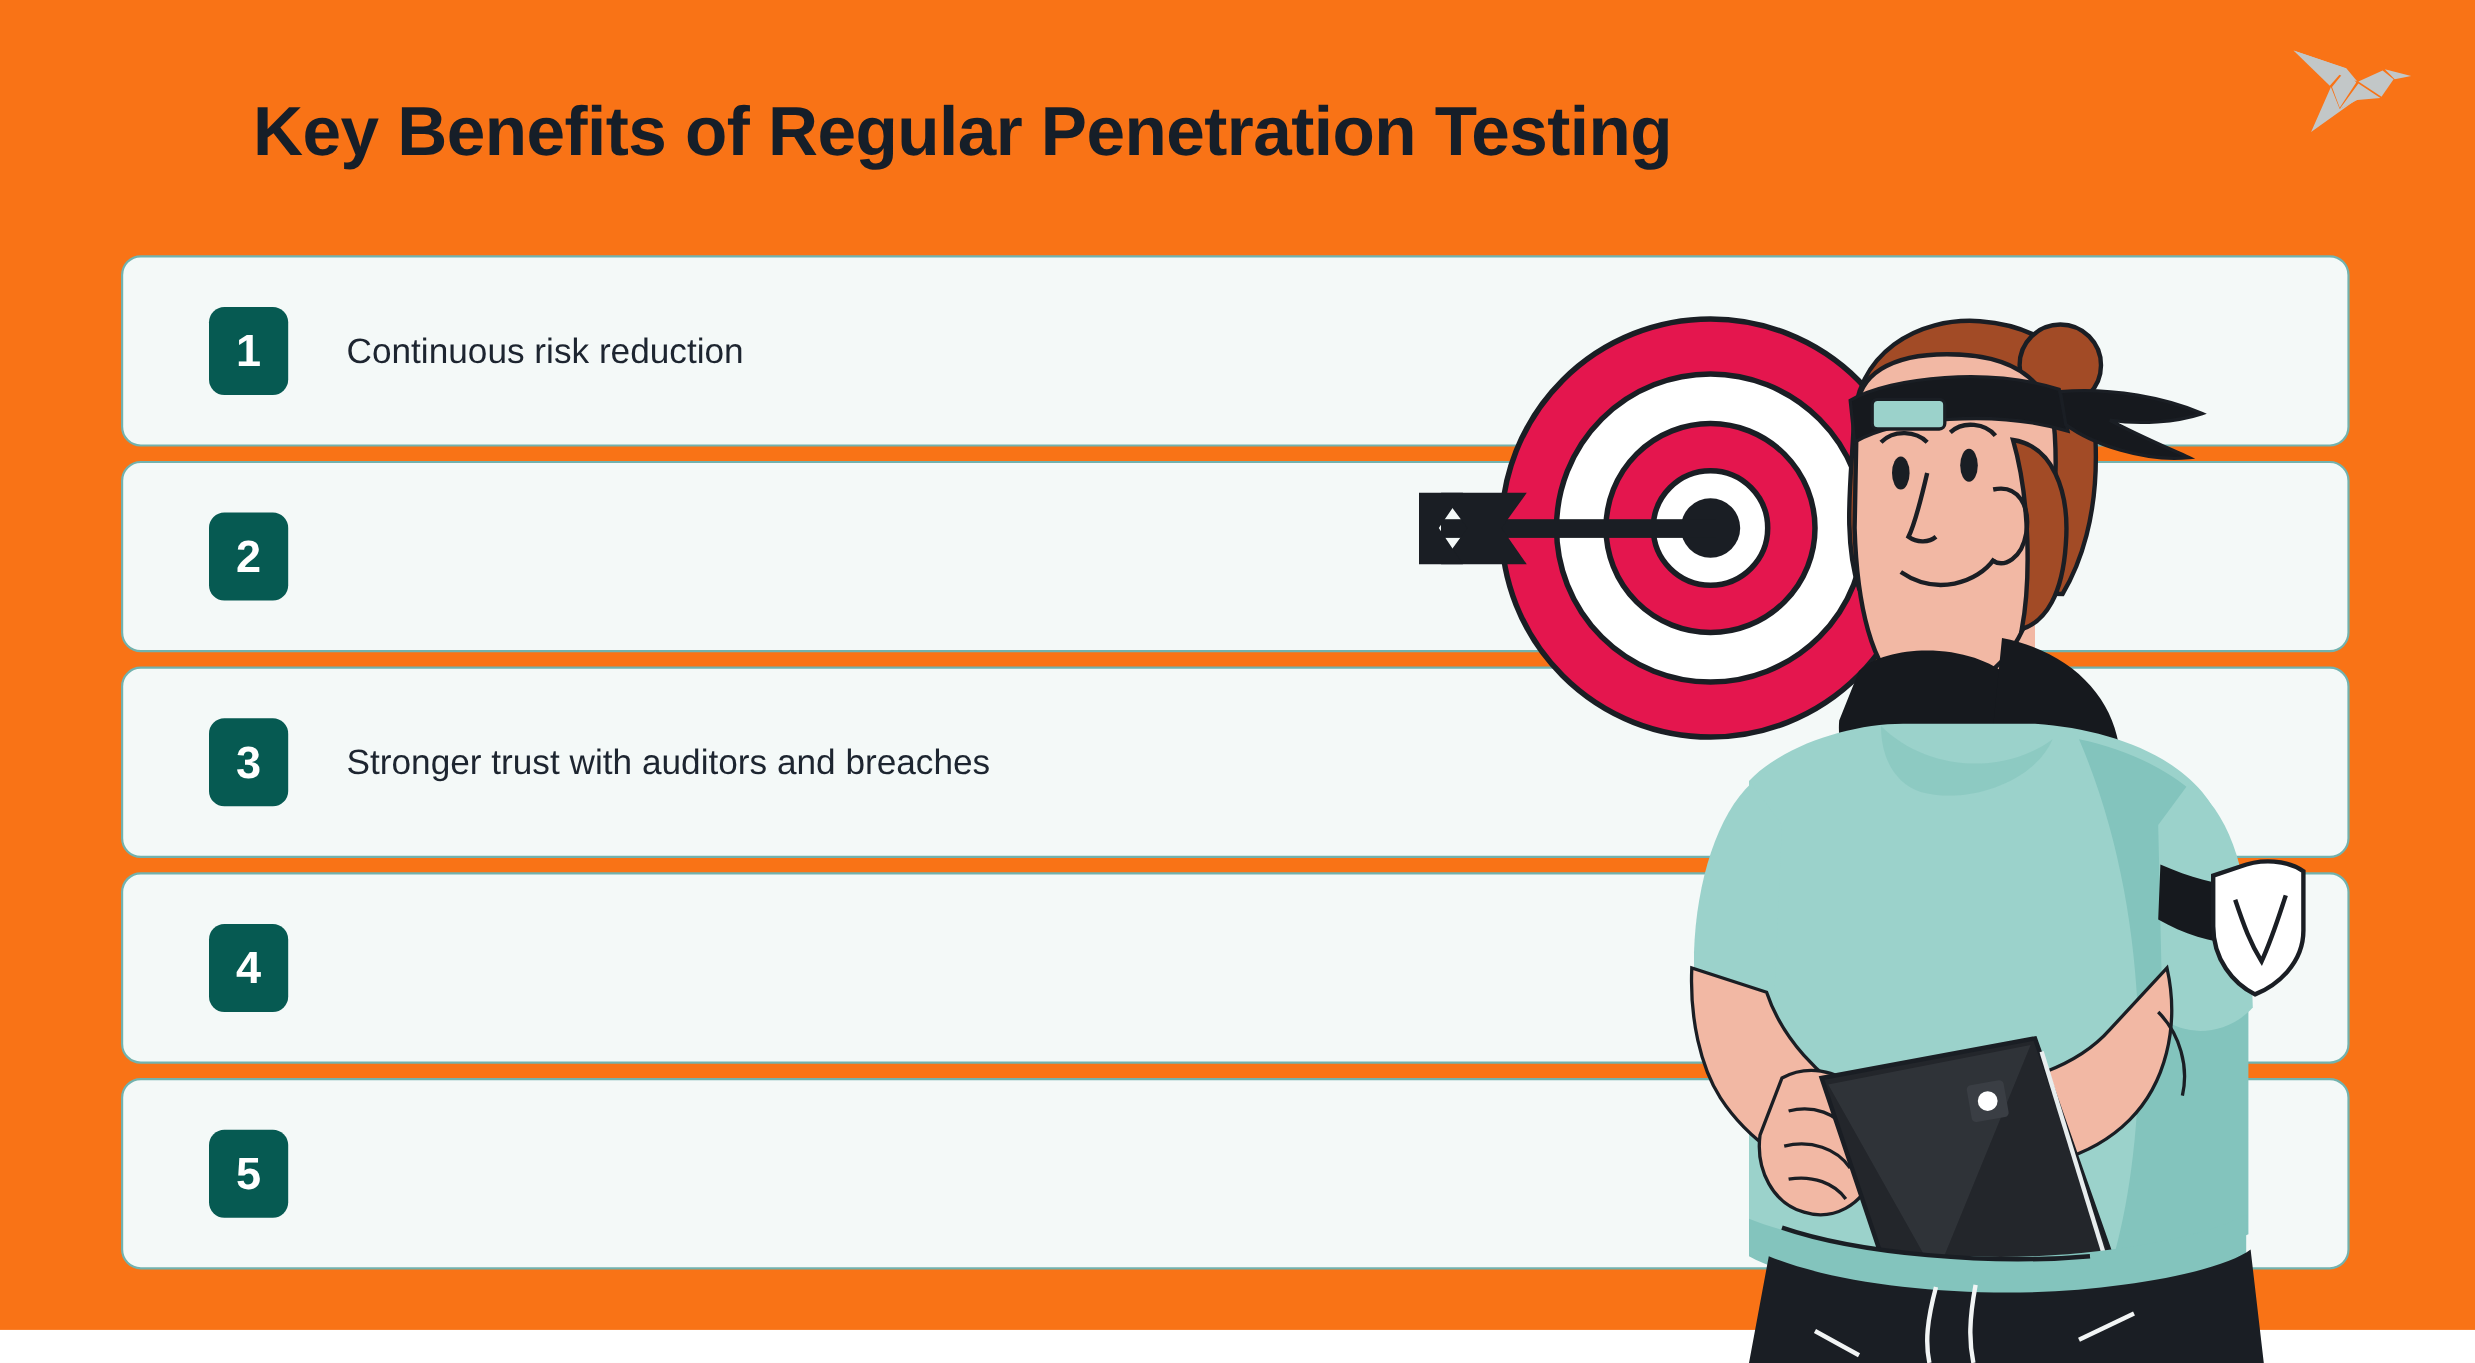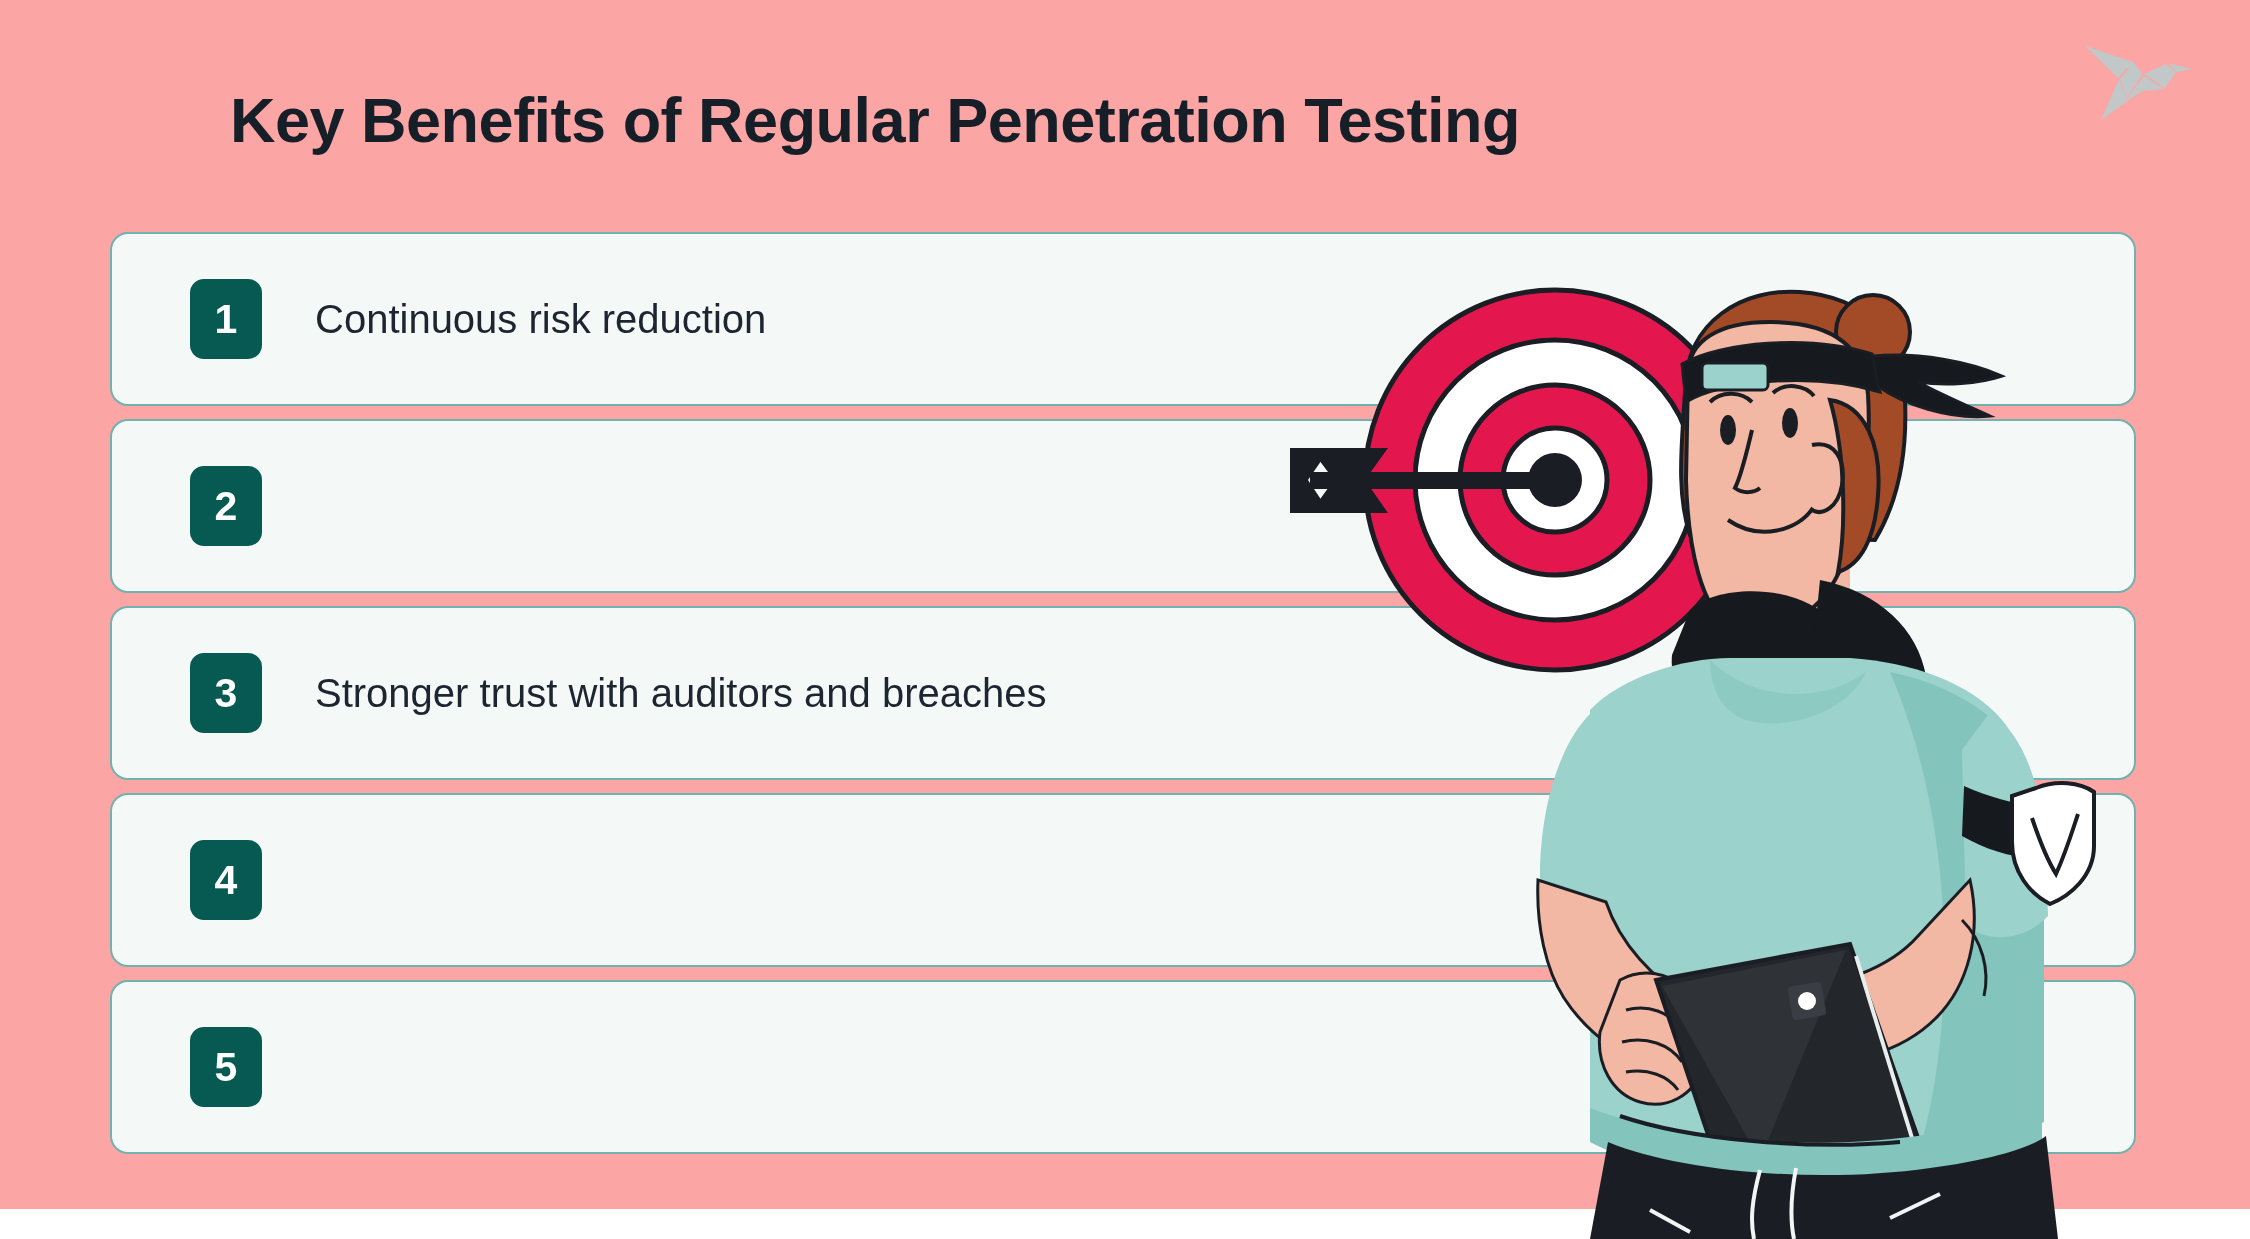--- a/index.html
+++ b/index.html
@@ -1,19 +1,19 @@
 <!DOCTYPE html>
 <html><head>
 <meta charset="utf-8">
 <style>
   * { margin:0; padding:0; box-sizing:border-box; }
   html, body { width:2250px; height:1239px; background:#ffffff; overflow:hidden; }
   body { font-family:"Liberation Sans", sans-serif; position:relative; }
 
-  .page { position:relative; width:2250px; height:1209px; background:#fca5a5; }
+  .page { position:relative; width:2250px; height:1209px; background:#f97316; }
 
   
   .brand-mark { position:absolute; top:28px; right:40px; width:130px; height:96px; }
 
   
   .page-title {
     position:absolute;
     left:230px; top:84px;
     width:1800px;
     font-size:63px;
@@ -49,21 +49,21 @@
     color:#ffffff;
     font-size:41px;
     font-weight:bold;
     display:flex;
     align-items:center;
     justify-content:center;
     line-height:1;
   }
   .benefit-text {
     margin-left:53px;
-    font-size:40px;
+    font-size:32px;
     color:#1D2530;
     font-weight:normal;
     white-space:nowrap;
   }
 
   
   .illustration {
     position:absolute;
     left:1290px; top:280px;
     width:960px; height:959px;

